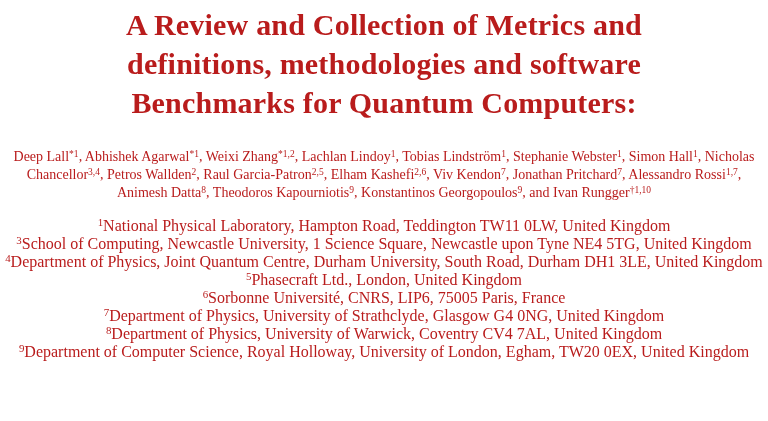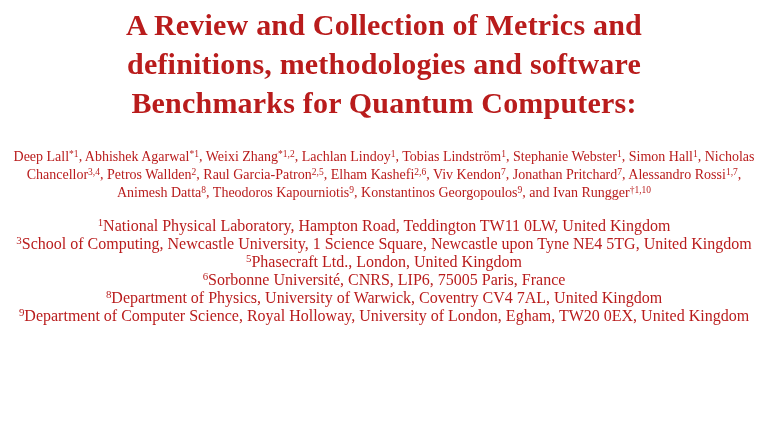--- a/index.html
+++ b/index.html
@@ -62,19 +62,21 @@
     <div class="title-line">A Review and Collection of Metrics and</div>
     <div class="title-line">definitions, methodologies and software</div>
     <div class="title-line">Benchmarks for Quantum Computers:</div>
   </div>
 
   <p class="authors"><span class="author-name">Deep Lall<sup>*1</sup></span>, <span class="author-name">Abhishek Agarwal<sup>*1</sup></span>, <span class="author-name">Weixi Zhang<sup>*1,2</sup></span>, <span class="author-name">Lachlan Lindoy<sup>1</sup></span>, <span class="author-name">Tobias Lindström<sup>1</sup></span>, <span class="author-name">Stephanie Webster<sup>1</sup></span>, <span class="author-name">Simon Hall<sup>1</sup></span>, <span class="author-name">Nicholas Chancellor<sup>3,4</sup></span>, <span class="author-name">Petros Wallden<sup>2</sup></span>, <span class="author-name">Raul Garcia-Patron<sup>2,5</sup></span>, <span class="author-name">Elham Kashefi<sup>2,6</sup></span>, <span class="author-name">Viv Kendon<sup>7</sup></span>, <span class="author-name">Jonathan Pritchard<sup>7</sup></span>, <span class="author-name">Alessandro Rossi<sup>1,7</sup></span>, <span class="author-name">Animesh Datta<sup>8</sup></span>, <span class="author-name">Theodoros Kapourniotis<sup>9</sup></span>, <span class="author-name">Konstantinos Georgopoulos<sup>9</sup></span>, and <span class="author-name">Ivan Rungger<sup>†1,10</sup></span></p>
 
   <div class="affiliations">
       <div class="affil"><sup>1</sup>National Physical Laboratory, Hampton Road, Teddington TW11 0LW, United Kingdom</div>
       <div class="affil"><sup>3</sup>School of Computing, Newcastle University, 1 Science Square, Newcastle upon Tyne NE4 5TG, United Kingdom</div>
+      <div class="affil"><sup>4</sup>Department of Physics, Joint Quantum Centre, Durham University, South Road, Durham DH1 3LE, United Kingdom</div>
       <div class="affil"><sup>5</sup>Phasecraft Ltd., London, United Kingdom</div>
       <div class="affil"><sup>6</sup>Sorbonne Université, CNRS, LIP6, 75005 Paris, France</div>
+      <div class="affil"><sup>7</sup>Department of Physics, University of Strathclyde, Glasgow G4 0NG, United Kingdom</div>
       <div class="affil"><sup>8</sup>Department of Physics, University of Warwick, Coventry CV4 7AL, United Kingdom</div>
       <div class="affil"><sup>9</sup>Department of Computer Science, Royal Holloway, University of London, Egham, TW20 0EX, United Kingdom</div>
     </div>
 
 </div>
 
 </body></html>

